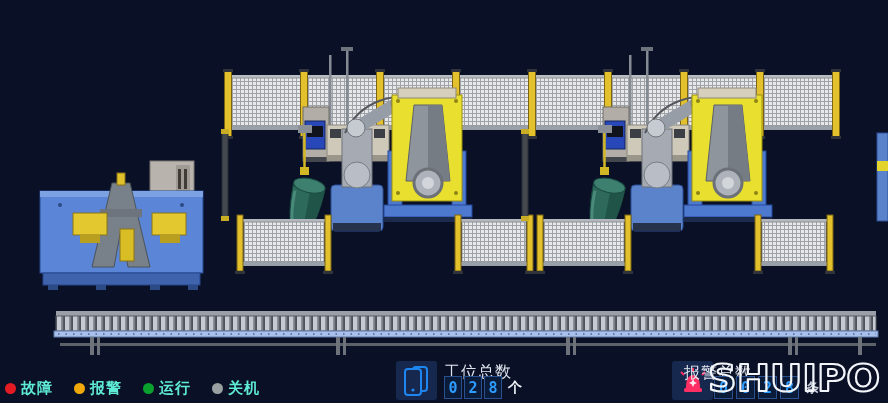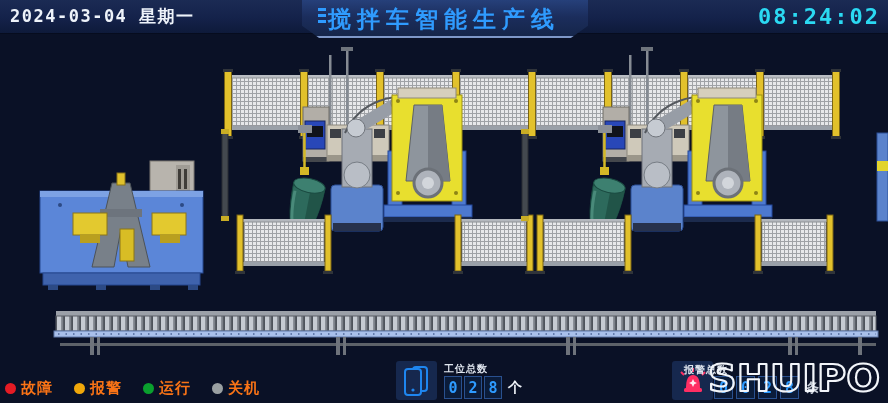--- a/index.html
+++ b/index.html
@@ -24,48 +24,37 @@
     font-size:22px;font-weight:bold;color:#2bd9f2;letter-spacing:2px;}
 
   
   .scene{position:absolute;left:0;top:33px;width:888px;height:322px;display:block;}
 
   
   .footer{position:absolute;left:0;top:355px;width:888px;height:48px;}
   .legend{position:absolute;left:5px;top:24px;display:flex;gap:21px;}
   .legend-item{display:flex;align-items:center;gap:5px;}
   .legend-dot{width:11px;height:11px;border-radius:50%;background:#888;}
-  .legend-label{font-size:15px;font-weight:bold;color:#f97316;letter-spacing:1px;}
+  .legend-label{font-size:15px;font-weight:bold;color:#5eead4;letter-spacing:1px;}
   .tile{position:absolute;width:41px;height:39px;background:#16284e;border-radius:3px;
     display:flex;align-items:center;justify-content:center;}
-  .counter-label{position:absolute;font-size:10px;color:#dfe5ee;letter-spacing:1px;font-weight:bold;}
+  .counter-label{position:absolute;font-size:16px;color:#dfe5ee;letter-spacing:1px;}
   .digit-row{position:absolute;display:flex;align-items:center;gap:2px;}
   .digit-box{width:16px;height:21px;background:#0b1c3a;border:1px solid #29508f;
     color:#2e9bff;font-family:"DejaVu Sans Mono",monospace;font-size:15px;font-weight:bold;
     display:flex;align-items:center;justify-content:center;}
   .counter-unit{font-size:14px;font-weight:bold;color:#eef2f8;margin-left:4px;}
   .alarm-unit{color:#c9cfd9;font-size:13px;}
   .logo-svg{position:absolute;left:704px;top:1px;z-index:5;}
 </style>
 </head>
 <body>
 
 <div class="stage">
 
-  <div class="header">
-    <div class="hdr-date">2024-03-04 星期一</div>
-    <div class="title-panel"></div>
-    <div class="deco-ticks">
-        <i></i>
-        <i></i>
-        <i></i>
-      </div>
-    <div class="hdr-title">搅拌车智能生产线</div>
-    <div class="hdr-time">08:24:02</div>
-  </div>
 
   <svg class="scene" viewBox="0 0 888 322" xmlns="http://www.w3.org/2000/svg">
     <defs>
       <pattern id="mesh" width="4" height="4" patternUnits="userSpaceOnUse">
         <rect width="4" height="4" fill="#e7e8ea"></rect>
         <path d="M0 .5 H4 M.5 0 V4" stroke="#9fa2a6" stroke-width="1"></path>
       </pattern>
       <pattern id="rollers" width="8" height="16" patternUnits="userSpaceOnUse">
         <rect width="8" height="16" fill="#4e535b"></rect>
         <rect x="1" width="4.5" height="16" fill="#c6cbd2"></rect>

